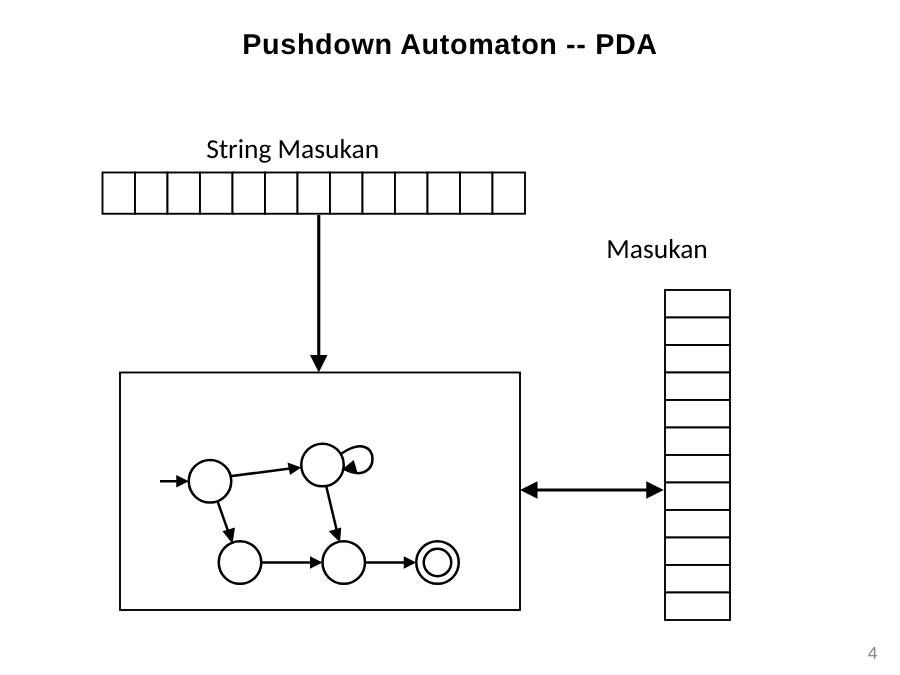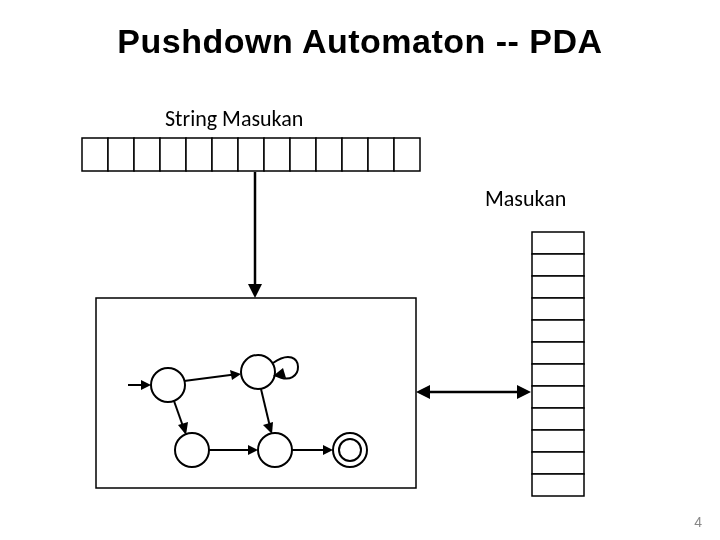--- a/index.html
+++ b/index.html
@@ -10,21 +10,21 @@
     background: #fff;
     font-family: Arial, Helvetica, sans-serif;
     position: relative;
   }
   .title {
     position: absolute;
     top: 22px;
     left: 0;
     width: 720px;
     text-align: center;
-    font-size: 34px;
+    font-size: 23px;
     font-weight: 900;
     font-family: "Arial Black", Arial, sans-serif;
     letter-spacing: 0.5px;
   }
   .label {
     position: absolute;
     font-size: 22px;
     font-family: Calibri, Arial, sans-serif;
   }
   .pagenum {

